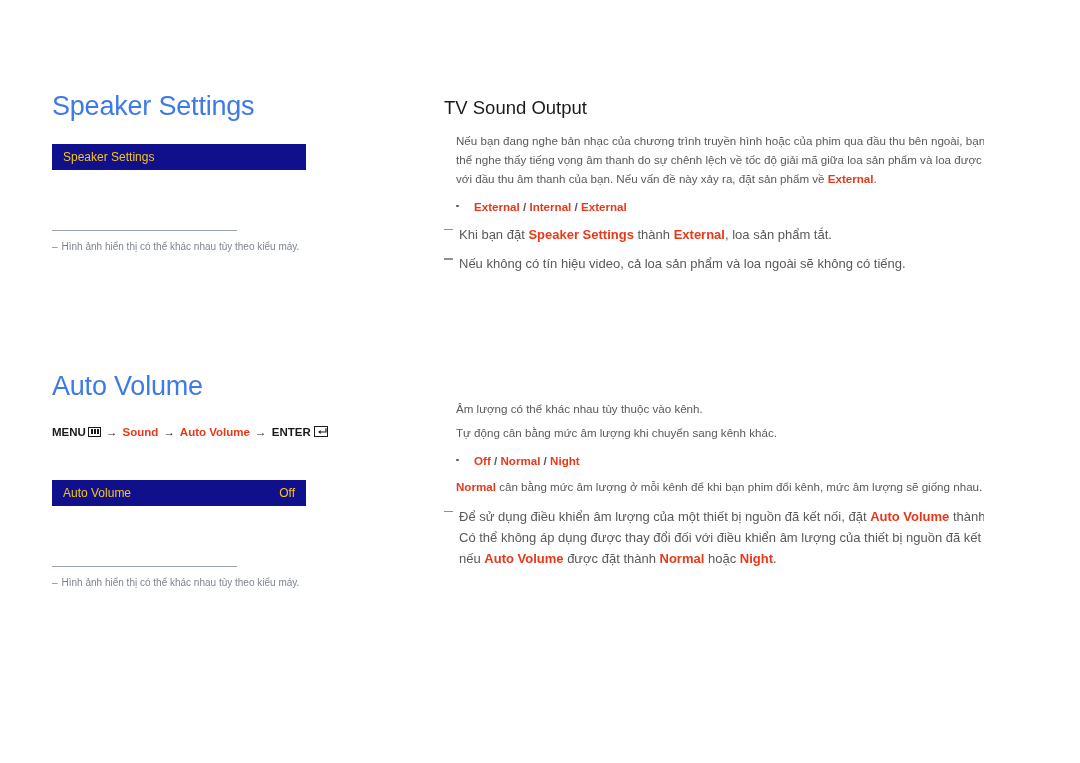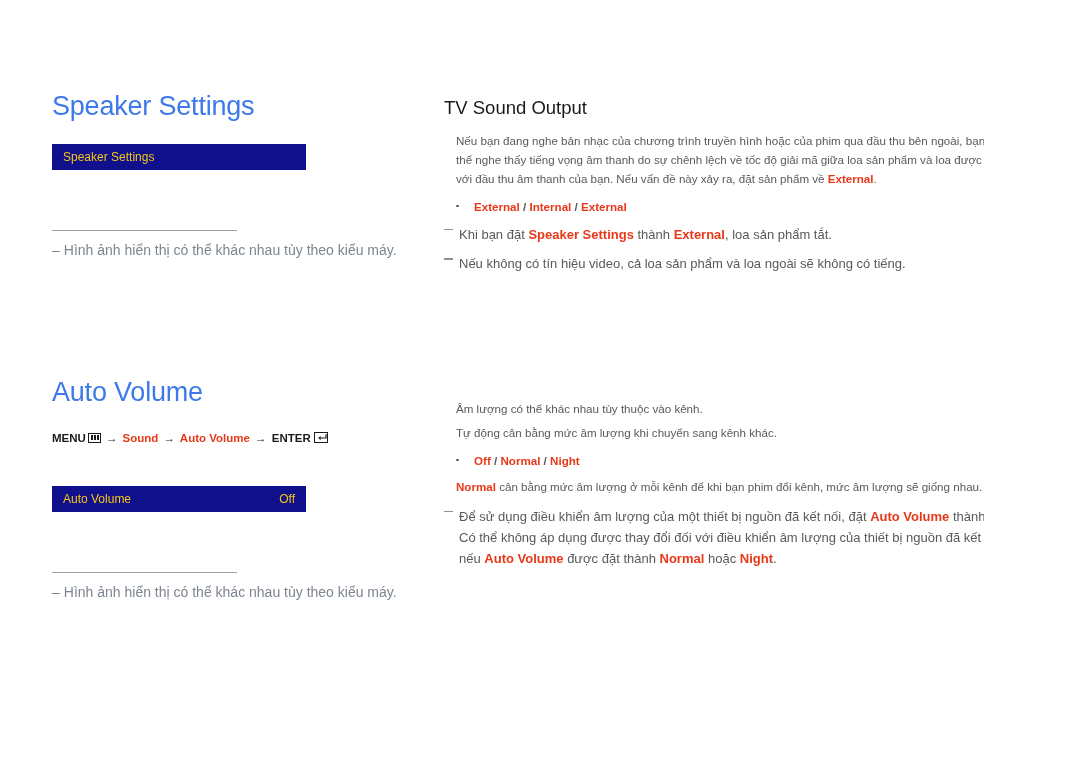--- a/index.html
+++ b/index.html
@@ -97,21 +97,21 @@
   .osd-box .osd-label { line-height: 1; }
   .osd-box .osd-value { line-height: 1; }
 
   .note-rule {
     width: 185px;
     height: 1px;
     background: #9aa3ad;
     margin: 0 0 9px 0;
   }
   .footnote {
-    font-size: 14px;
+    font-size: 10px;
     color: #7d858f;
     line-height: 1.45;
     margin: 0;
   }
   .footnote .fdash { margin-right: 4px; }
 
   
   h2.sub-title {
     font-size: 18.5px;
     font-weight: normal;

